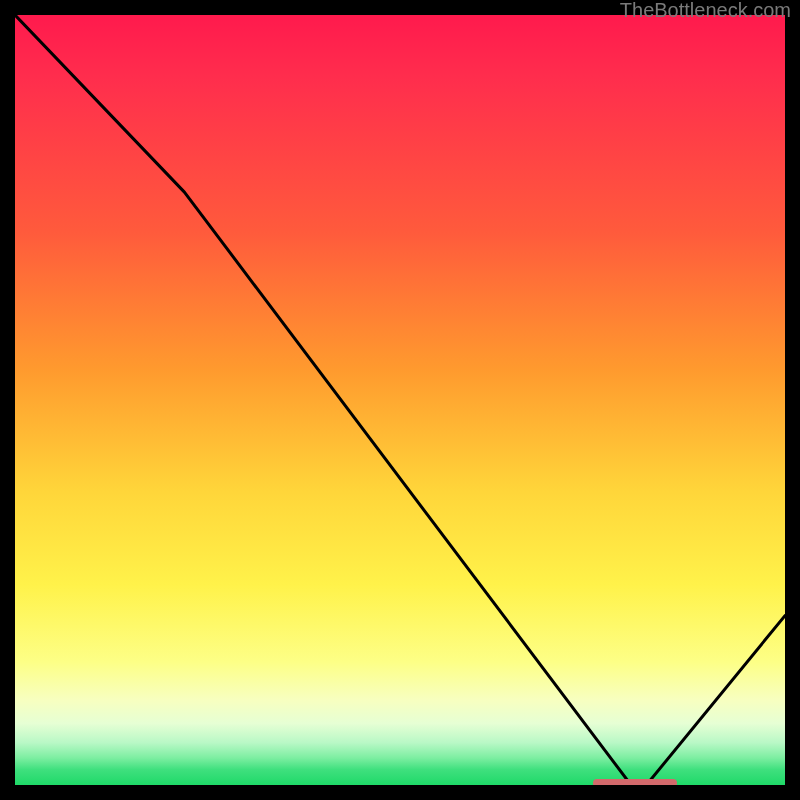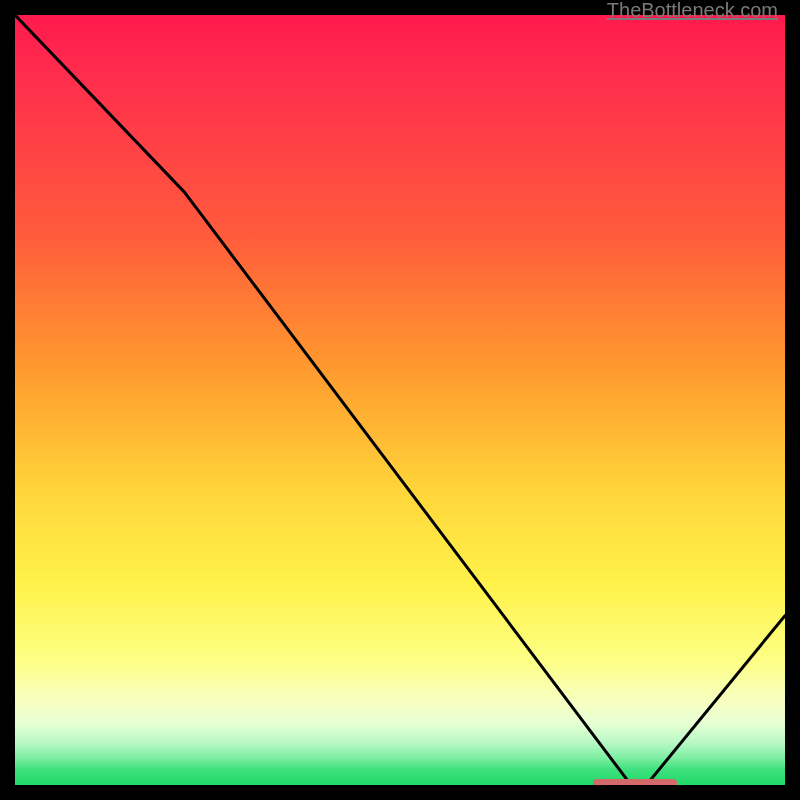--- a/index.html
+++ b/index.html
@@ -79,13 +79,13 @@
     <div class="gradient"></div>
 
     <svg class="curve" viewBox="0 0 770 770" preserveAspectRatio="none">
       <path id="curve-path" d="M0.0 0.0 L169.4 177.1 L616.0 770.0 L631.4 770.0 L770.0 600.6" fill="none" stroke="#000000" stroke-width="3" stroke-linejoin="round" stroke-linecap="round"></path>
     </svg>
 
     <div id="marker" class="marker" style="left: 577.5px; width: 84.7px; top: 764px; background: rgb(210, 105, 107);"></div>
   </div>
 </div>
 
-<div class="watermark" style="right:22px; top:-1px;text-decoration:underline;">TheBottleneck.com</div>
+<div class="watermark" style="right:9px; top:-1px;">TheBottleneck.com</div>
 
 </body></html>

